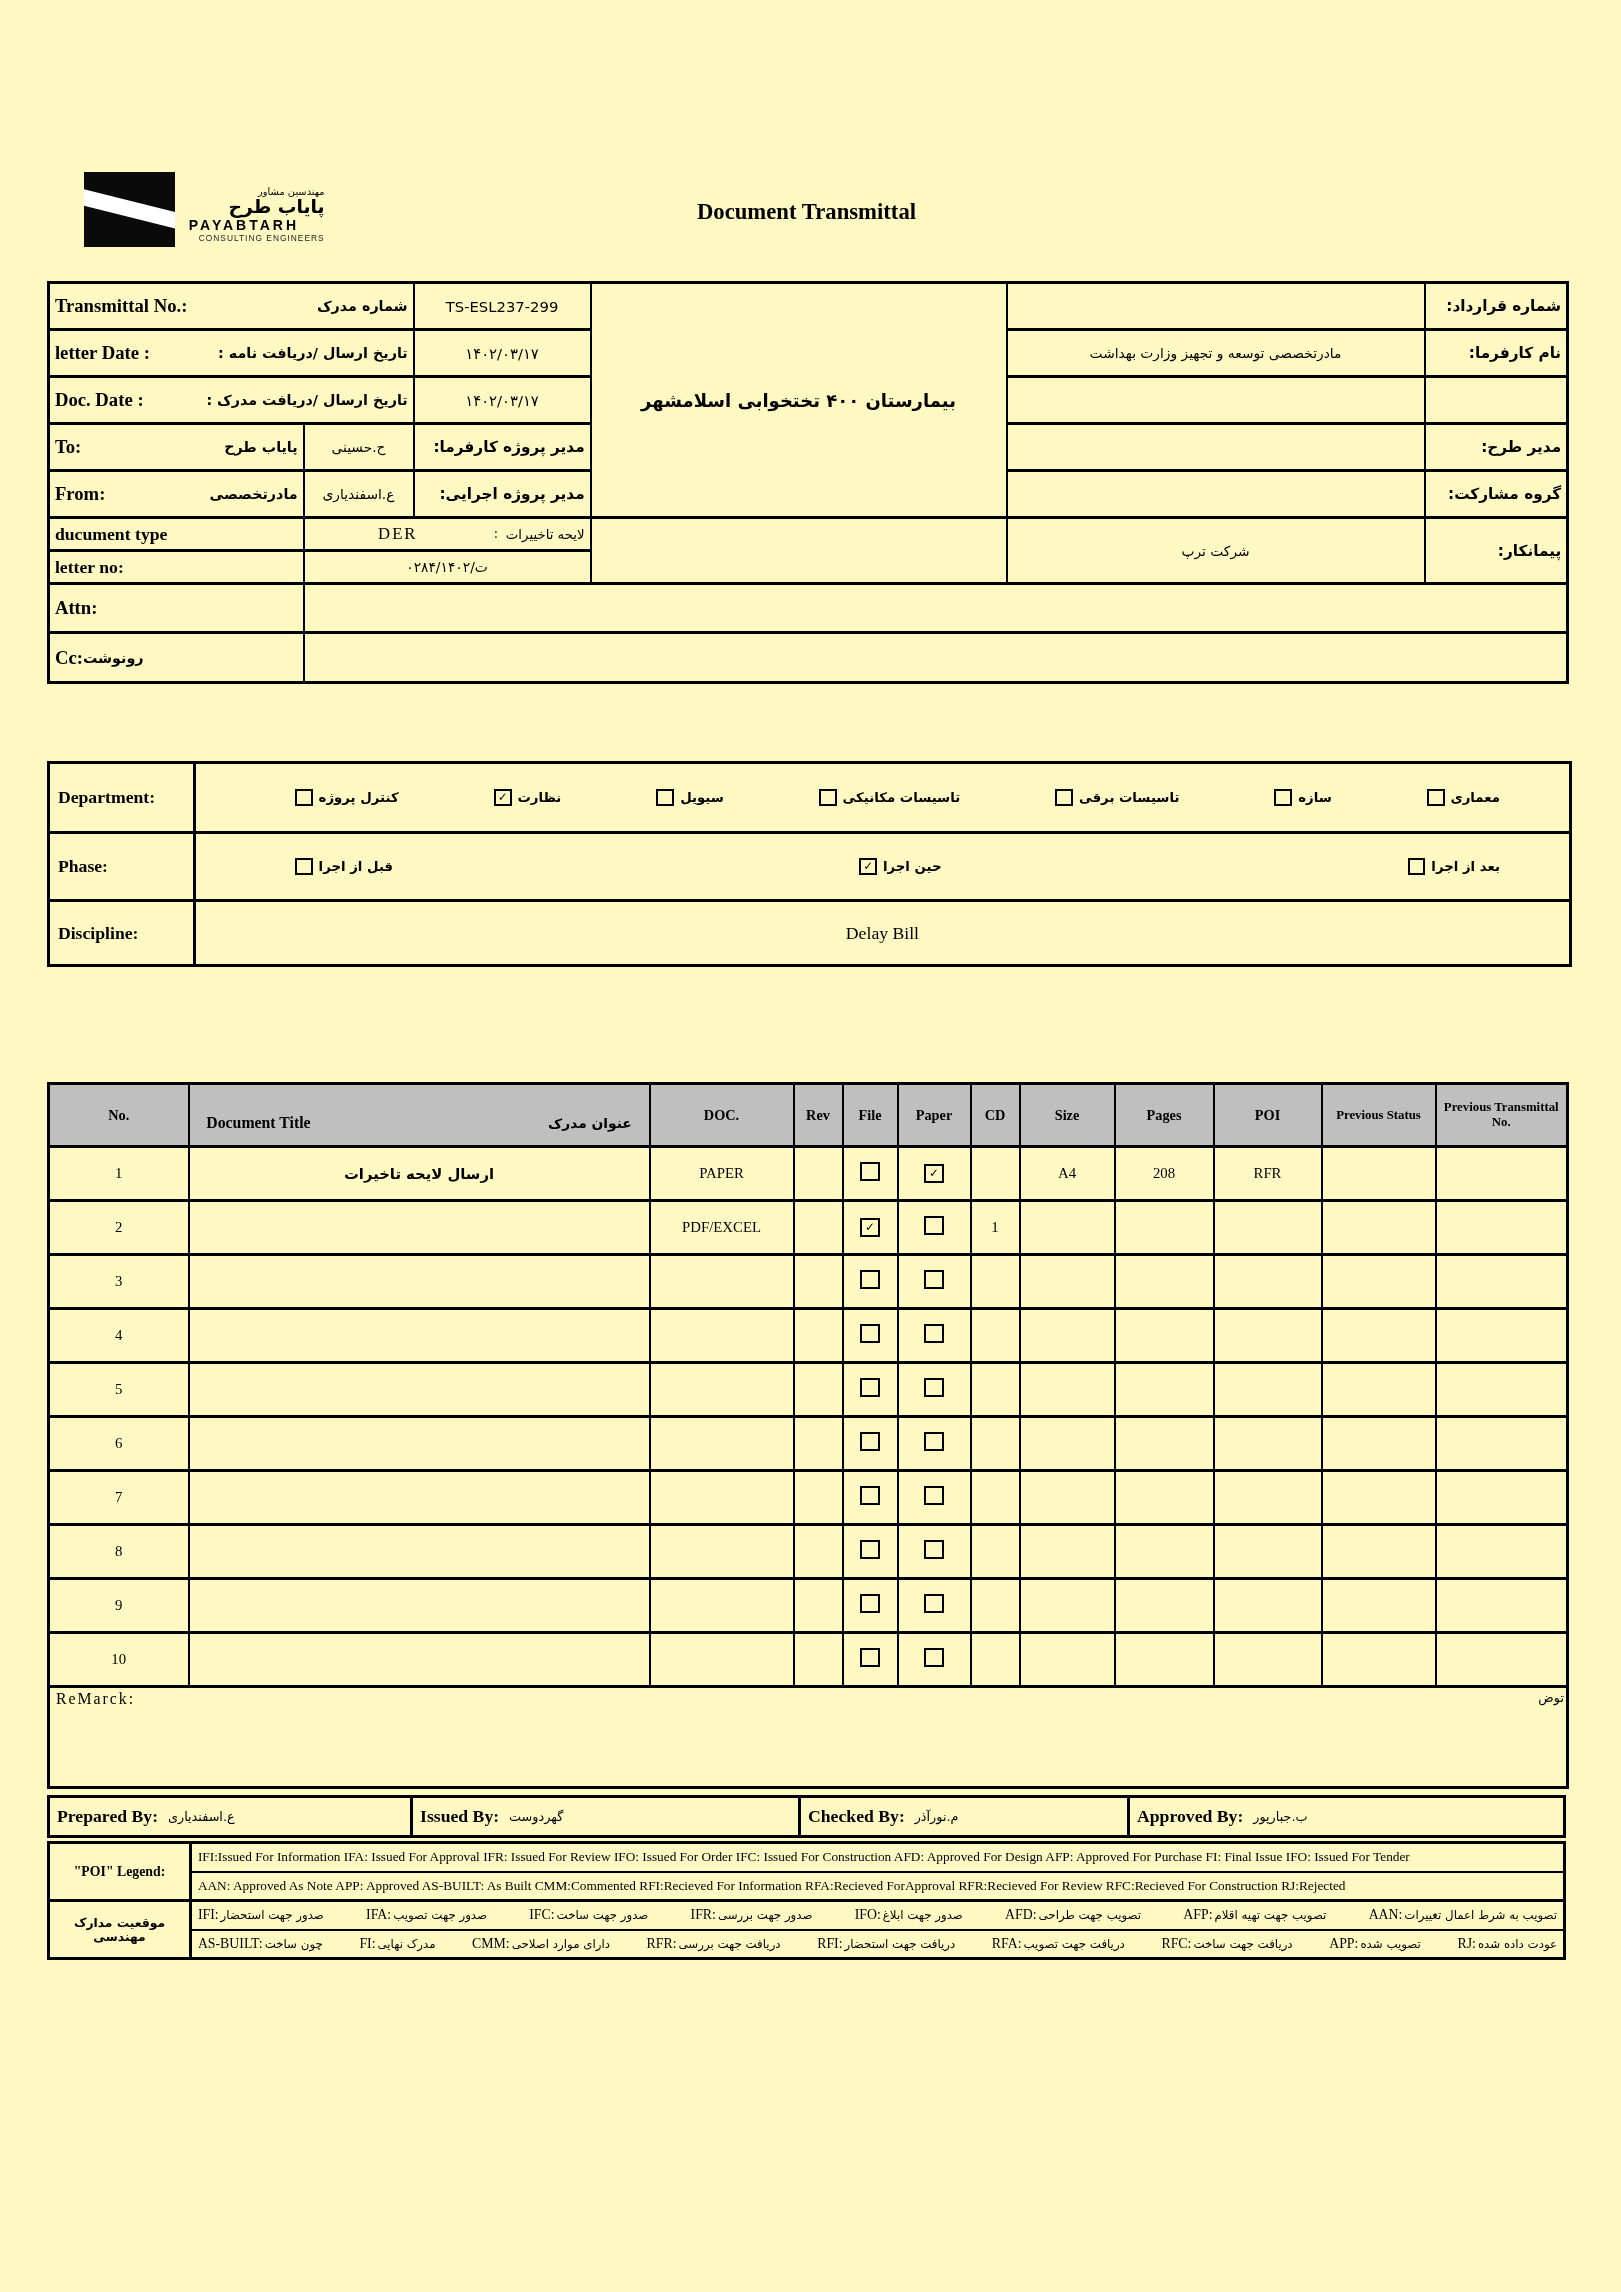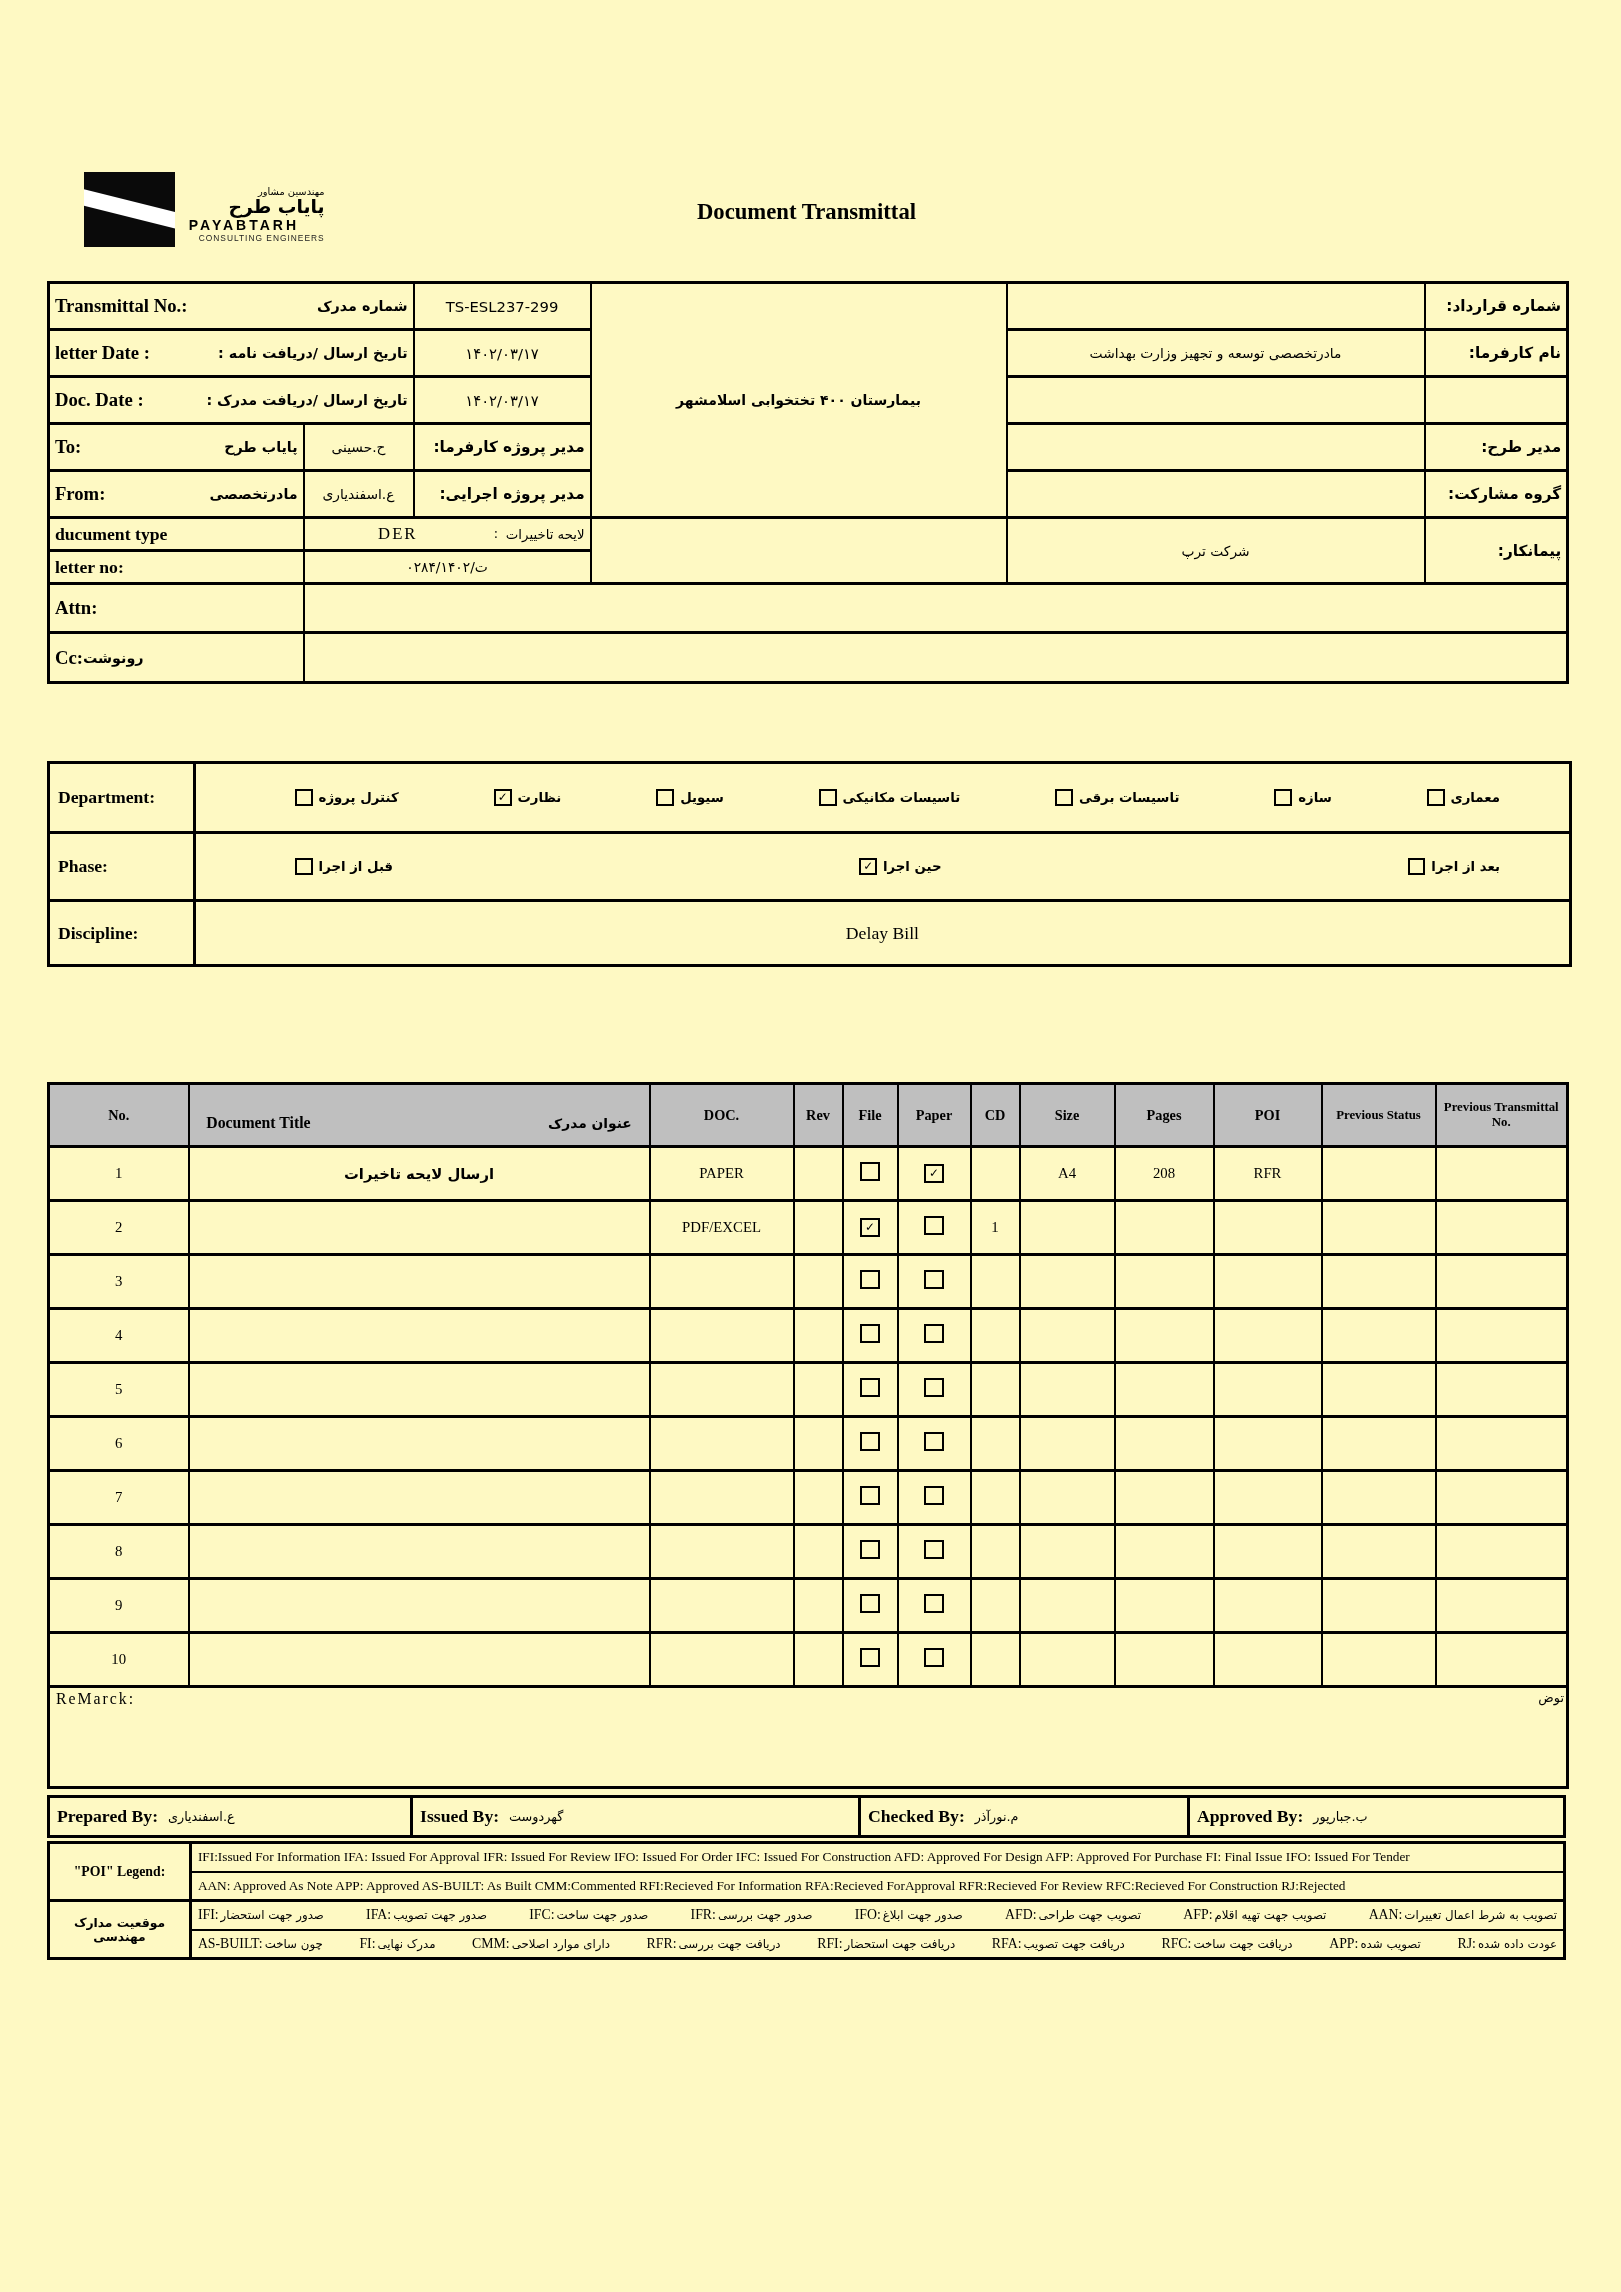--- a/index.html
+++ b/index.html
@@ -24,21 +24,21 @@
   table{border-collapse:collapse;table-layout:fixed;}
   .info{position:absolute;left:47px;top:281px;width:1519px;border:3px solid #000;}
   .info td{border:2px solid #000;border-top-width:3px;border-bottom-width:3px;
            padding:0 4.9px;vertical-align:middle;overflow:hidden;}
   .lab-pair{display:flex;justify-content:space-between;align-items:center;}
   .lab-en{font-weight:bold;font-size:18.7px;white-space:nowrap;}
   .lab-fa{font-family:"DejaVu Sans",sans-serif;font-weight:bold;font-size:14.3px;direction:rtl;white-space:nowrap;}
   .val{text-align:center;font-size:14.8px;font-family:"DejaVu Sans","Liberation Serif",sans-serif;}
   .fa-val{font-family:"DejaVu Sans",sans-serif;direction:rtl;text-align:center;font-size:13.8px;}
   .fa-collab{font-family:"DejaVu Sans",sans-serif;font-weight:bold;direction:rtl;text-align:right;font-size:15.3px;white-space:nowrap;}
-  .big-cell{text-align:center;font-family:"DejaVu Sans",sans-serif;font-weight:bold;font-size:14px;direction:rtl;}
+  .big-cell{text-align:center;font-family:"DejaVu Sans",sans-serif;font-weight:bold;font-size:18px;direction:rtl;}
   .dtype{display:flex;align-items:center;}
   .dtype .der{flex:1;text-align:center;font-size:16.7px;letter-spacing:2px;}
   .dtype .col{font-size:13.8px;margin:0 7.9px;}
   .dtype .dfa{font-family:"DejaVu Sans",sans-serif;direction:rtl;font-size:13.3px;white-space:nowrap;}
 
   
   .classif{position:absolute;left:47px;top:761px;width:1519px;border:3px solid #000;}
   .classif .crow{display:flex;border-bottom:3px solid #000;}
   .classif .crow:last-child{border-bottom:none;}
   .clabel{width:135px;flex:0 0 auto;border-right:3px solid #000;display:flex;align-items:center;
@@ -459,21 +459,21 @@
       </td>
         </tr>
     </tbody>
   </table>
 
   <div class="sigrow">
     <div class="sigcell" style="width:363px">
       <span class="siglabel">Prepared By:</span>
       <span class="signame">ع.اسفندیاری</span>
       </div>
-    <div class="sigcell" style="width:448px">
+    <div class="sigcell" style="width:388px">
       <span class="siglabel">Issued By:</span>
       <span class="signame">گهردوست</span>
       </div>
     <div class="sigcell" style="width:329px">
       <span class="siglabel">Checked By:</span>
       <span class="signame">م.نورآذر</span>
       </div>
     <div class="sigcell" style="flex:1">
       <span class="siglabel">Approved By:</span>
       <span class="signame">ب.جبارپور</span>

